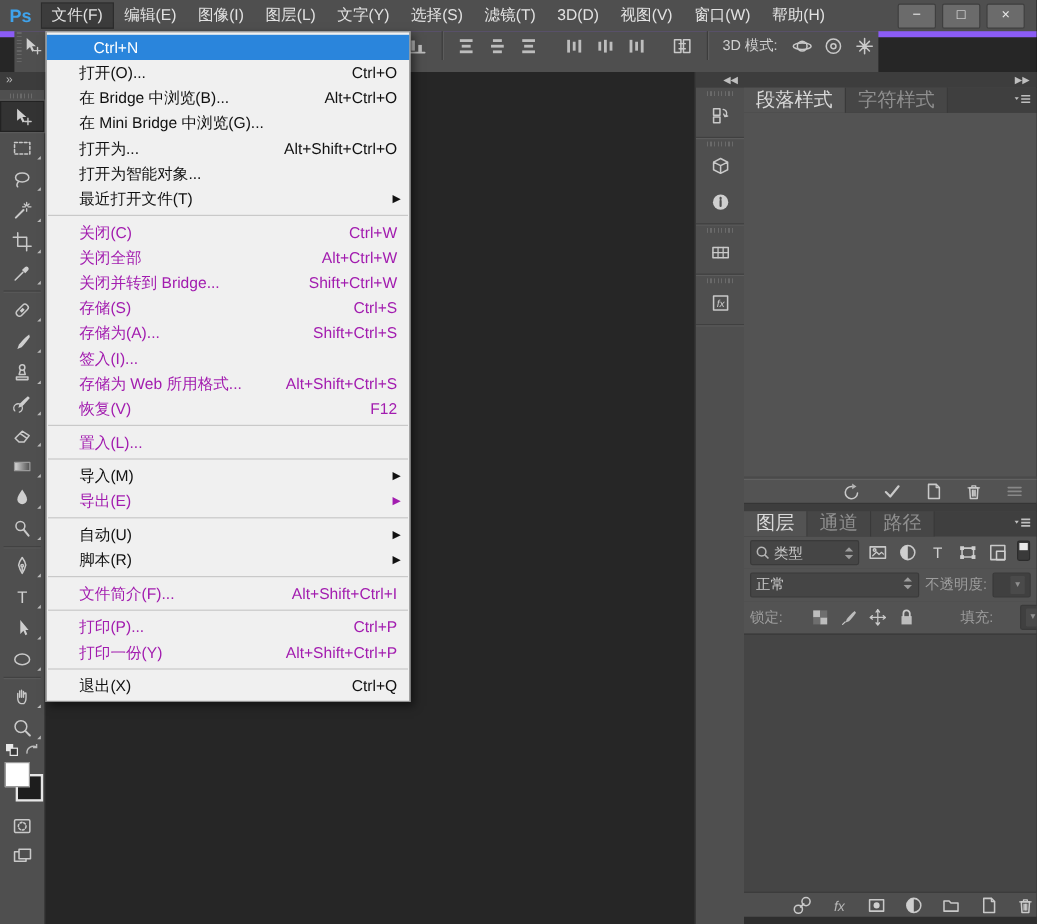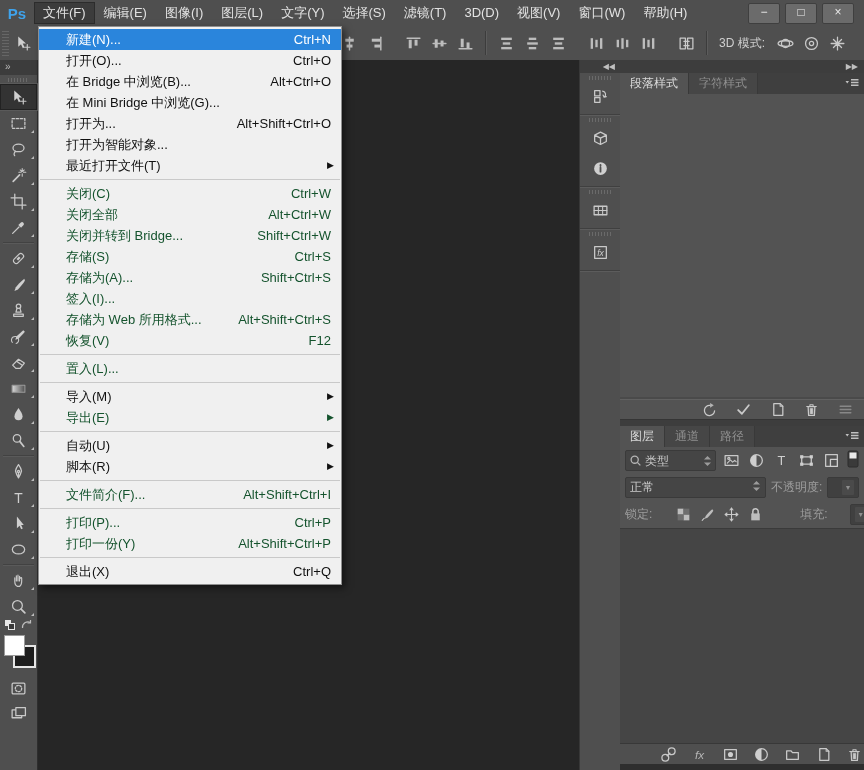--- a/index.html
+++ b/index.html
@@ -10,22 +10,22 @@
   .titlebar{position:absolute;left:0;top:0;width:864px;height:26px;background:#4f4f4f;
     border-bottom:5px solid #8b5cf6;display:flex;align-items:center;}
   .pslogo{width:34px;text-align:center;font-weight:bold;font-size:15px;color:#3fa3ec;}
   .menubar{display:flex;height:100%;align-items:center;}
   .mitem{padding:0 9px;height:22px;line-height:22px;font-size:13px;color:#e2e2e2;cursor:default;}
   .mitem.active{background:#3c3c3c;box-shadow:inset 0 0 0 1px #2c2c2c;text-align:center;}
   .wincontrols{position:absolute;right:10px;top:3px;display:flex;gap:5px;}
   .winbtn{width:30px;height:19px;background:#6b6b6b;border:1px solid #3f3f3f;border-radius:2px;
     color:#e8e8e8;font-size:12px;line-height:17px;text-align:center;}
   
-  .optionsbar{position:absolute;left:0;top:26px;width:864px;height:34px;background:#4f4f4f;
-    border-bottom:1px solid #272727;display:flex;align-items:center;}
+  .optionsbar{position:absolute;left:12px;top:26px;width:720px;height:34px;background:#4f4f4f;
+    border-bottom:1px solid #272727;display:flex;align-items:flex-start;}
   .vgrip{width:7px;height:26px;margin-left:2px;
     background:repeating-linear-gradient(0deg,#666 0 1px,transparent 1px 3px);}
   .optmove{width:26px;height:24px;display:flex;align-items:center;justify-content:center;}
   .optspacer{width:276px;}
   .obar-icons{display:flex;align-items:center;gap:2px;}
   .iconbtn{width:24px;height:22px;display:flex;align-items:center;justify-content:center;border-radius:2px;}
   .ggap{width:10px;}
   .odiv{width:1px;height:24px;background:#3c3c3c;margin:0 6px;box-shadow:1px 0 0 #5c5c5c;}
   .mode3d{color:#cfcfcf;font-size:12px;margin:0 6px 0 4px;white-space:nowrap;}
   
@@ -48,21 +48,21 @@
     border-left:1px solid #383838;border-right:1px solid #383838;}
   .dockheader{height:13px;background:#3d3d3d;color:#bfbfbf;font-size:8px;line-height:13px;text-align:right;padding-right:5px;}
   .dockgrip{height:4px;margin:3px 9px 1px 9px;
     background:repeating-linear-gradient(90deg,#6a6a6a 0 1px,transparent 1px 3px);}
   .dockbtn{height:30px;display:flex;align-items:center;justify-content:center;}
   .docksep{height:1px;background:#404040;margin:3px 0;box-shadow:0 1px 0 #5c5c5c;}
   
   .rightcol{position:absolute;left:620px;top:60px;width:244px;bottom:0;display:flex;flex-direction:column;background:#4a4a4a;}
   .pheader{height:13px;background:#3d3d3d;color:#bfbfbf;font-size:8px;line-height:13px;text-align:right;padding-right:6px;}
   .tabsrow{height:21px;background:#3f3f3f;display:flex;align-items:stretch;position:relative;}
-  .ptab{padding:0 10px;line-height:21px;font-size:12px;color:#8f8f8f;background:#464646;border-right:1px solid #393939;}
+  .ptab{padding:0 10px;line-height:21px;font-size:16px;color:#8f8f8f;background:#464646;border-right:1px solid #393939;}
   .ptab.active{background:#535353;color:#dadada;}
   .pmenu{position:absolute;right:4px;top:4px;}
   .pbody{height:305px;background:#535353;}
   .pfooter{height:19px;background:#535353;border-top:1px solid #616161;box-shadow:0 -2px 0 #4a4a4a;
     display:flex;align-items:center;justify-content:flex-end;gap:9px;padding-right:6px;border-bottom:1px solid #353535;}
   .groupgap{height:6px;background:#3d3d3d;}
   .lrow{background:#535353;display:flex;align-items:center;padding:0 5px;}
   .lfilter{height:27px;gap:3px;}
   .searchbox{width:86px;height:19px;background:#454545;border:1px solid #3a3a3a;border-radius:2px;
     display:flex;align-items:flex-end;padding:0 3px;gap:3px;}
@@ -84,21 +84,21 @@
   .bottomstrip{height:6px;background:#2e2e2e;}
   .dim{opacity:.45;}
   
   .filemenu{position:absolute;left:38px;top:26px;width:302px;background:#f0f0f0;
     border:1px solid #8f8f8f;box-shadow:3px 3px 7px rgba(0,0,0,.5);padding:2px 0;z-index:10;}
   .mrow{height:21px;line-height:21px;display:flex;align-items:center;padding:0 10px 0 27px;
     color:#111;font-size:13px;position:relative;white-space:nowrap;}
   .mrow .lab{flex:1;}
   .mrow .sc{margin-left:12px;}
   .mrow .subarrow{position:absolute;right:7px;font-size:9px;top:0;}
-  .mrow.disabled{color:#14532d;}
+  .mrow.disabled{color:#a21caf;}
   .mrow.hl{background:#2a85dc;color:#fff;}
   .msep{height:1px;background:#c9c9c9;margin:3px 1px;}
 </style>
 </head>
 <body>
 
 <div id="window">
 
   <div class="titlebar">
     <div class="pslogo">Ps</div>
@@ -652,21 +652,20 @@
             <path d="M4.8 5.2 H11.2 L10.7 13.5 H5.3 Z"></path>
             <path d="M3.5 5.2 H12.5 M6.5 5.2 V3.6 H9.5 V5.2 M6.9 7 V11.7 M8 7 V11.7 M9.1 7 V11.7" stroke-width="1"></path>
           </svg>
         </div>
       </div>
     <div class="bottomstrip"></div>
   </div>
 
   <div class="filemenu">
       <div class="mrow hl">
-        <span class="lab">新建(N)...</span>
         <span class="sc">Ctrl+N</span>
       </div>
       <div class="mrow">
         <span class="lab">打开(O)...</span>
         <span class="sc">Ctrl+O</span>
       </div>
       <div class="mrow">
         <span class="lab">在 Bridge 中浏览(B)...</span>
         <span class="sc">Alt+Ctrl+O</span>
       </div>

